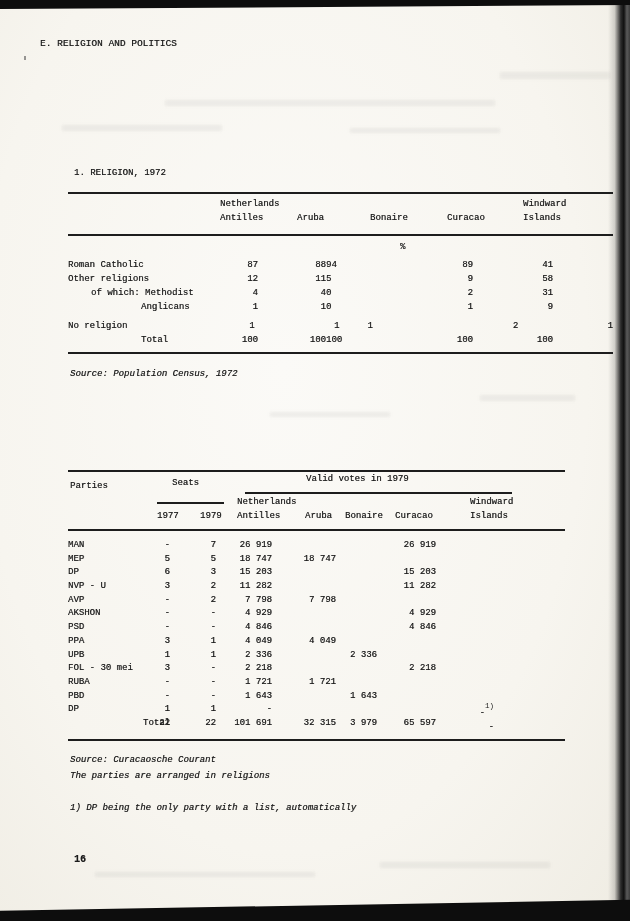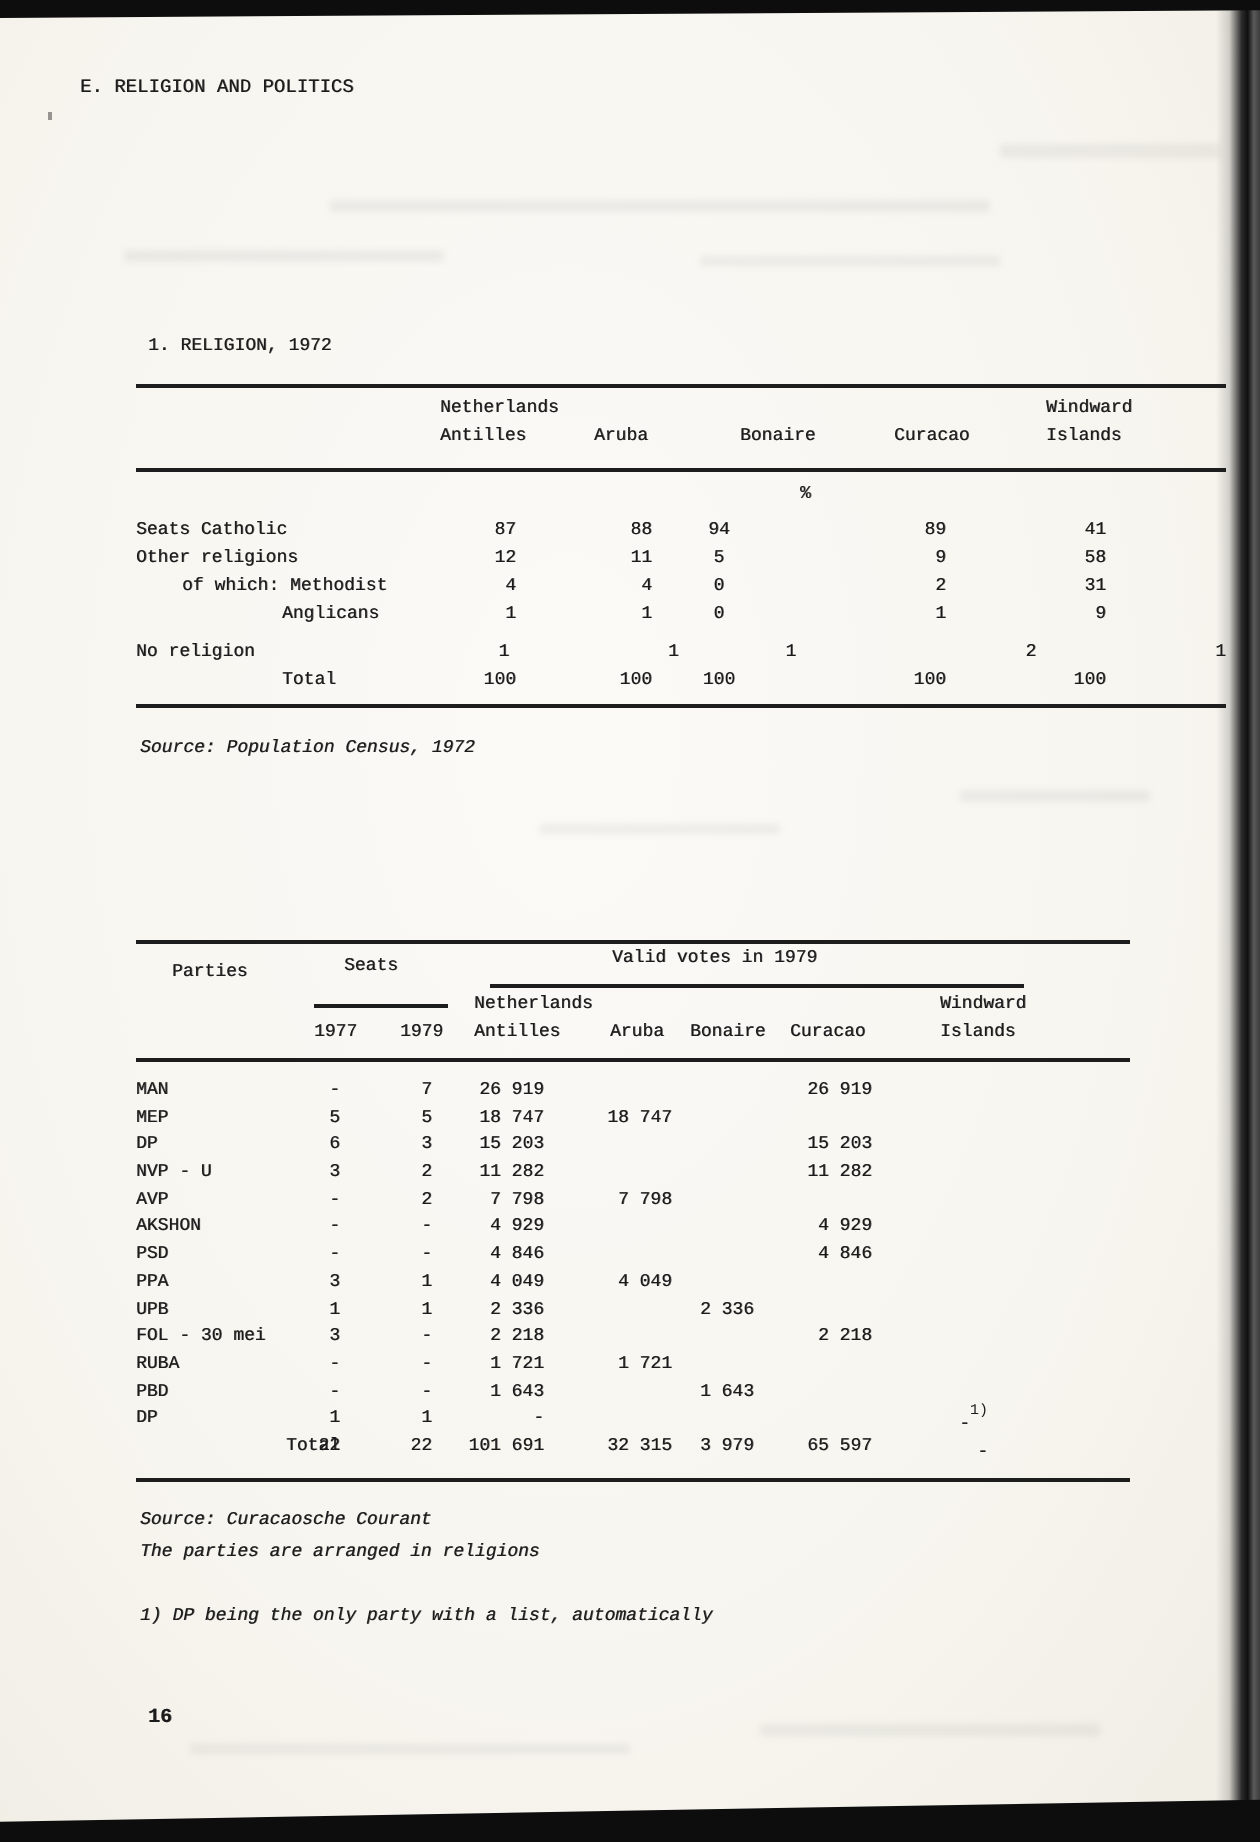--- a/index.html
+++ b/index.html
@@ -17,21 +17,21 @@
   .it { font-style:italic; }
   .bold { font-weight:bold; }
 
   
   .t1rows { position:absolute; left:68px; top:258px; width:545px; }
   .t1row { display:flex; height:14px; line-height:14px; }
   .t1row span { white-space:pre; }
   .t1label { width:122px; }
   .c1 { width:68px; text-align:right; }
   .c2 { width:68px; text-align:right; }
-  .c3 { width:67px; text-align:center; }
+  .c3 { width:67px; text-align:left; }
   .c4 { width:80px; text-align:right; }
   .c5 { width:80px; text-align:right; }
   .ind1 .t1label { padding-left:23px; }
   .ind2 .t1label { padding-left:73px; }
   .gap { margin-top:4.5px;gap:28px; }
 
   
   .t2rows { position:absolute; left:68px; top:539px; width:497px; }
   .t2row { display:flex; height:13.7px; line-height:13.7px; }
   .t2row span { white-space:pre; }
@@ -88,21 +88,21 @@
   <div class="abs" style="left:523px; top:198px;">Windward</div>
   <div class="abs" style="left:523px; top:212px;">Islands</div>
 
   <div class="rule thin" style="left:68px; top:234px; width:545px;"></div>
 
   <div class="abs" style="left:400px; top:241px;">%</div>
 
   <div class="t1rows">
 
       <div class="t1row">
-        <span class="t1label">Seats Catholic</span>
+        <span class="t1label">Roman Catholic</span>
         <span class="c1">87</span>
         <span class="c2">88</span>
         <span class="c3">94</span>
         <span class="c4">89</span>
         <span class="c5">41</span>
       </div>
 
       <div class="t1row">
         <span class="t1label">Other religions</span>
         <span class="c1">12</span>
@@ -149,21 +149,21 @@
       </div>
     </div>
 
   <div class="rule" style="left:68px; top:352px; width:545px;"></div>
 
   <div class="abs it" style="left:70px; top:368px;">Source: Population Census, 1972</div>
 
 
   <div class="rule thin" style="left:68px; top:470px; width:497px;"></div>
 
-  <div class="abs" style="left:86px; top:480px;">Parties</div>
+  <div class="abs" style="left:70px; top:480px;">Parties</div>
   <div class="abs" style="left:172px; top:477px;">Seats</div>
   <div class="abs" style="left:306px; top:473px;">Valid votes in 1979</div>
 
   <div class="rule thin" style="left:245px; top:492px; width:267px;"></div>
   <div class="rule thin" style="left:157px; top:502px; width:67px;"></div>
 
   <div class="abs" style="left:237px; top:496px;">Netherlands</div>
   <div class="abs" style="left:470px; top:496px;">Windward</div>
 
   <div class="abs" style="left:157px; top:510px;">1977</div>

